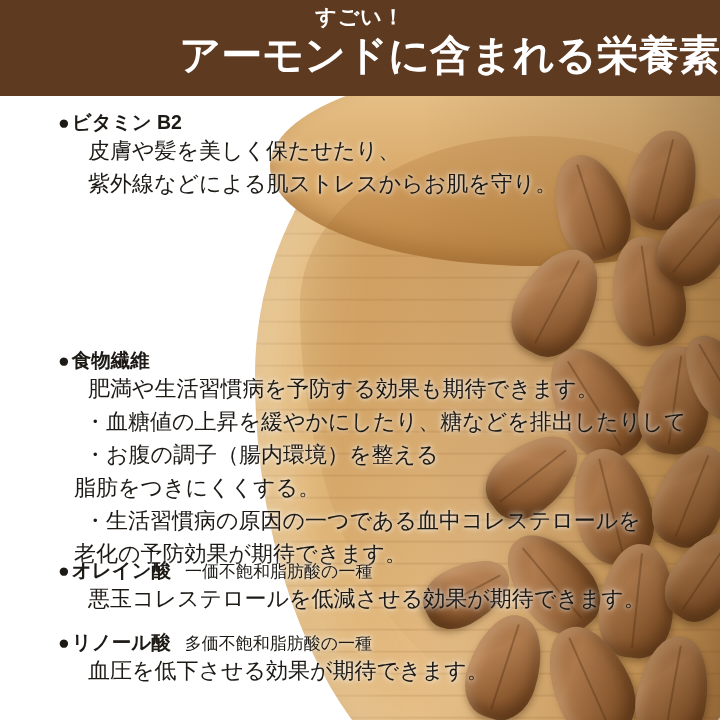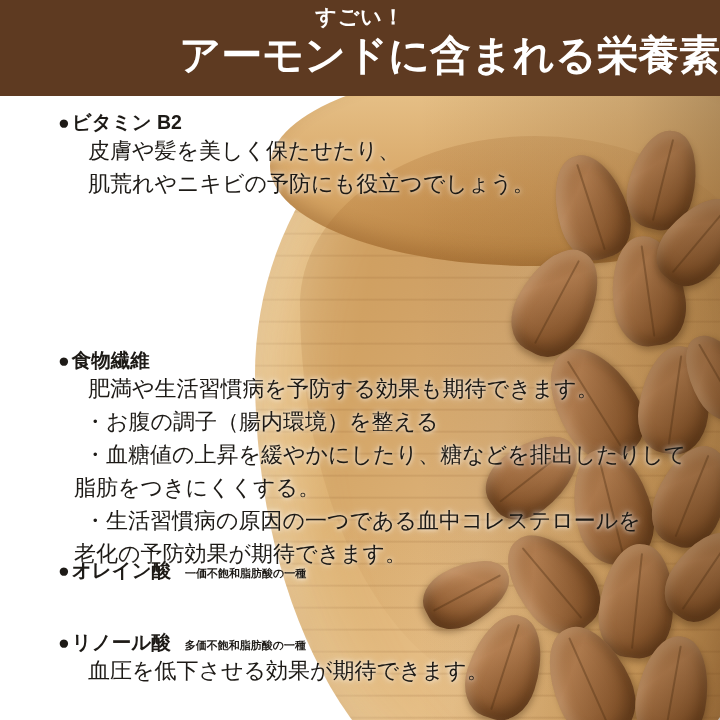--- a/index.html
+++ b/index.html
@@ -157,22 +157,22 @@
     font-size: 19.5px;
     font-weight: bold;
     line-height: 1.25;
     white-space: nowrap;
     text-shadow: 0 0 4px rgba(255,255,255,0.85), 0 0 8px rgba(255,255,255,0.7);
   }
   .head-line .bullet {
     margin-right: 2px;
   }
   .head-line .sub {
-    font-size: 11px;
-    font-weight: bold;
+    font-size: 17px;
+    font-weight: normal;
     margin-left: 14px;
   }
   .body-line {
     font-size: 22px;
     line-height: 1.5;
     margin-left: 30px;
     white-space: nowrap;
     text-shadow: 0 0 4px rgba(255,255,255,0.85), 0 0 8px rgba(255,255,255,0.65);
   }
   .body-line.sub-dot {
@@ -225,40 +225,41 @@
     <div class="photo-vignette"></div>
   </div>
 
   <div class="content">
 
     <div class="section s1">
       <div class="head-line">
         <span class="bullet">●</span><span>ビタミン B2</span>
       </div>
       <div class="body-line">皮膚や髪を美しく保たせたり、</div>
-      <div class="body-line">肌荒れやニキビの予防にも役立つでしょう。</div>
+      <div class="body-line">紫外線などによる肌ストレスからお肌を守り。</div>
     </div>
 
 
     <div class="section s3">
       <div class="head-line">
         <span class="bullet">●</span><span>食物繊維</span>
       </div>
       <div class="body-line">肥満や生活習慣病を予防する効果も期待できます。</div>
+      <div class="body-line sub-dot">・血糖値の上昇を緩やかにしたり、糖などを排出したりして</div>
       <div class="body-line sub-dot">・お腹の調子（腸内環境）を整える</div>
-      <div class="body-line sub-dot">・血糖値の上昇を緩やかにしたり、糖などを排出したりして</div>
       <div class="body-line cont">脂肪をつきにくくする。</div>
       <div class="body-line sub-dot">・生活習慣病の原因の一つである血中コレステロールを</div>
       <div class="body-line cont">老化の予防効果が期待できます。</div>
     </div>
 
     <div class="section s4">
       <div class="head-line">
         <span class="bullet">●</span><span>オレイン酸</span><span class="sub">一価不飽和脂肪酸の一種</span>
       </div>
+      <div class="body-line">悪玉コレステロールを低減させる効果が期待できます。</div>
     </div>
 
     <div class="section s5">
       <div class="head-line">
         <span class="bullet">●</span><span>リノール酸</span><span class="sub">多価不飽和脂肪酸の一種</span>
       </div>
       <div class="body-line">血圧を低下させる効果が期待できます。</div>
     </div>
 
   </div>

